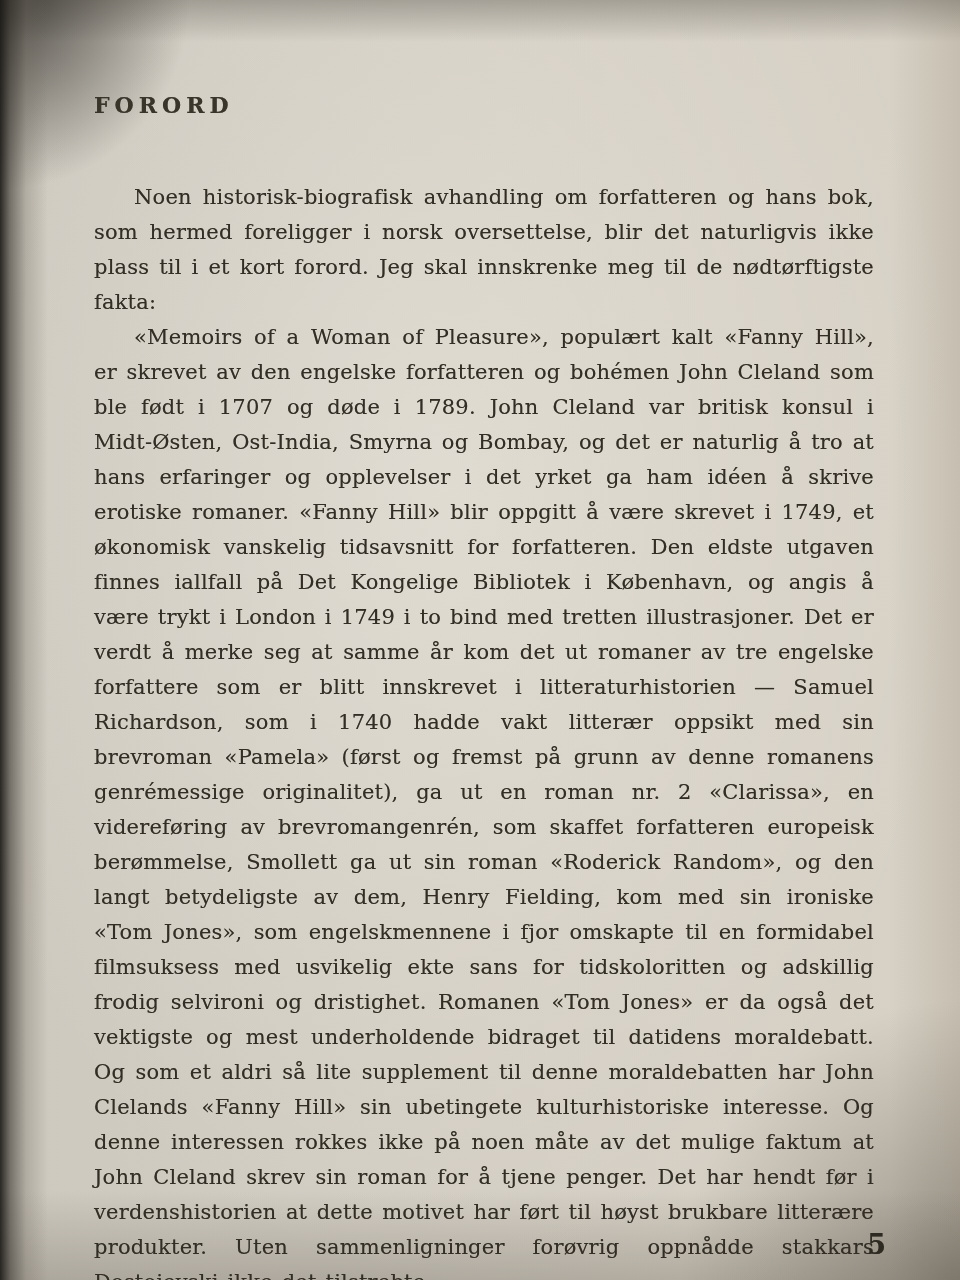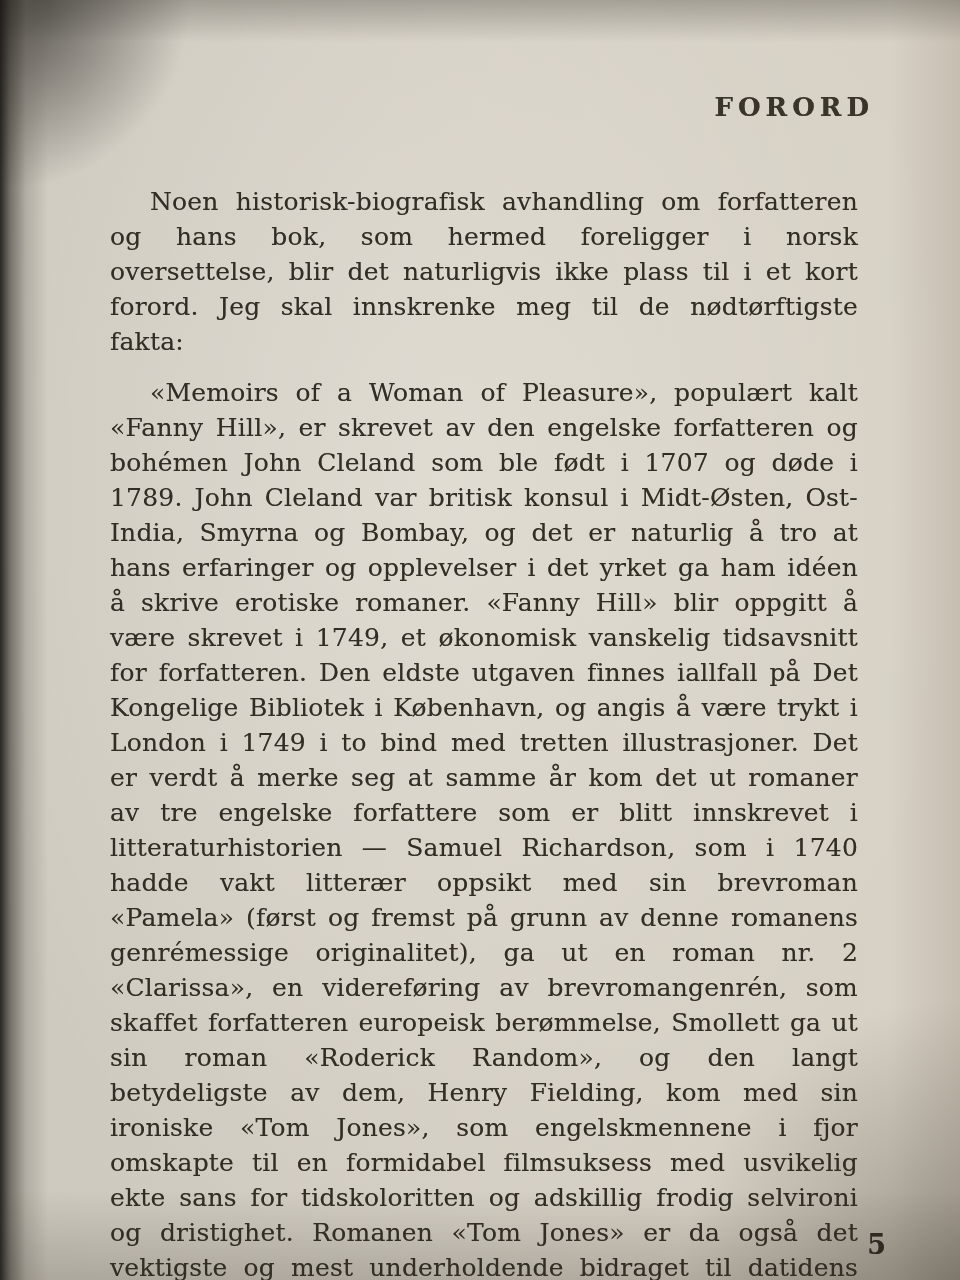--- a/index.html
+++ b/index.html
@@ -41,31 +41,31 @@
       linear-gradient(90deg, rgba(175,170,160,0.18) 0%, rgba(228,218,198,0.16) 100%);
   }
   .text-block {
     position: absolute;
     top: 92px;
     left: 94px;
     right: 86px;
     color: #2e2a22;
   }
   .title {
-    text-align: right;
-    font-size: 26px;
+    text-align: left;
+    font-size: 22px;
     font-weight: bold;
     letter-spacing: 5px;
     color: #3a352b;
     margin: 0 0 62px 0;
     text-shadow: 0 0 0.6px rgba(46,42,34,0.55);
   }
   .body-text p {
-    margin: 16px;
-    font-size: 25px;
+    margin: 0;
+    font-size: 21px;
     line-height: 35px;
     text-align: justify;
     text-indent: 40px;
     word-spacing: 2px;
     letter-spacing: 0.2px;
     color: #332e25;
     text-shadow: 0 0 0.6px rgba(51,46,37,0.45);
   }
   .page-number {
     position: absolute;

